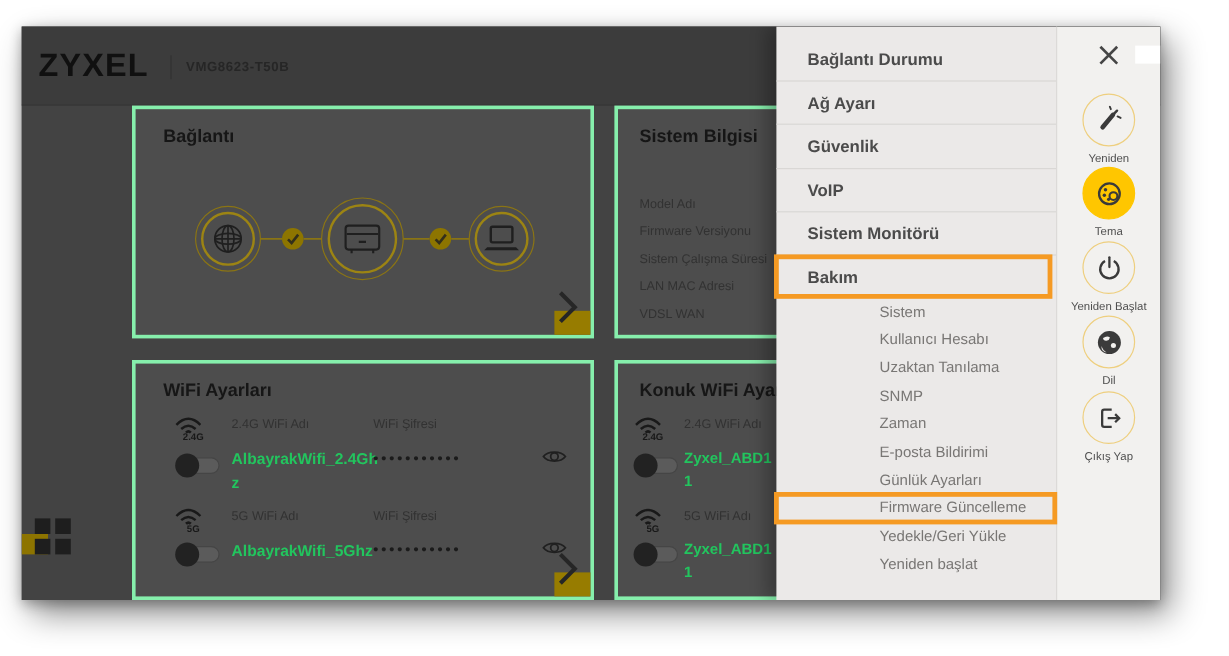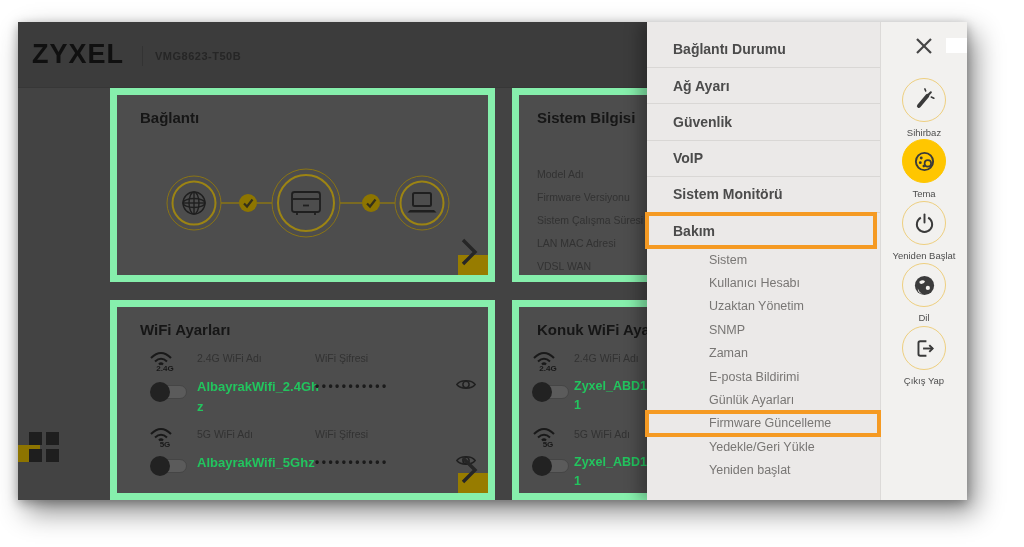--- a/index.html
+++ b/index.html
@@ -9,21 +9,21 @@
     position:absolute; left:18px; top:22px; width:949px; height:478px;
     background:#434343; overflow:hidden;
     box-shadow: 8px 12px 26px rgba(0,0,0,.45), 0 3px 10px rgba(0,0,0,.30);
   }
   
   .dash { position:absolute; inset:0; z-index:1; }
   .dash-header { position:absolute; left:0; top:0; width:100%; height:66px; background:#3c3c3c; border-bottom:1px solid #373737; }
   .logo { position:absolute; left:14px; top:17px; font-size:27px; font-weight:bold; letter-spacing:1px; color:#101010; }
   .logo-sep { position:absolute; left:124px; top:24px; width:1px; height:20px; background:#333; }
   .model { position:absolute; left:137px; top:28px; font-size:11px; font-weight:bold; letter-spacing:.5px; color:#262626; }
-  .card { position:absolute; background:#4d4d4d; border:7px solid #86efac; }
+  .card { position:absolute; background:#4d4d4d; border:3px solid #86efac; }
   .card-title { position:absolute; left:23px; top:14px; font-size:15px; font-weight:bold; color:#161616; }
   .sys-labels { position:absolute; left:18px; top:68px; }
   .sys-labels div { font-size:10.5px; color:#323232; height:23px; line-height:23px; }
   .lbl { position:absolute; font-size:10.5px; color:#323232; }
   .val { position:absolute; font-size:13px; font-weight:bold; color:#22c55e; word-break:break-all; line-height:1.55; }
   .dots { position:absolute; font-size:12px; font-weight:bold; color:#1b1b1b; letter-spacing:2.5px; }
   .toggle { position:absolute; width:36px; height:14px; background:#5b5b5b; border:1px solid #454545; border-radius:8px; }
   .knob { position:absolute; left:-2px; top:-4px; width:20px; height:20px; background:#222; border-radius:50%; }
   .wifiband { position:absolute; width:34px; text-align:center; }
   .wifiband .bandtxt { font-size:8px; font-weight:bold; color:#181818; margin-top:-2px; }
@@ -38,21 +38,21 @@
   
   .menu-panel {
     position:absolute; left:629px; top:0; width:233px; height:478px; z-index:5;
     background:#ebe9e8; box-shadow:-8px 0 14px rgba(0,0,0,.28);
   }
   .menu-list { position:absolute; left:0; top:9px; width:100%; }
   .menu-item { height:36.2px; display:flex; align-items:center; padding-left:26px;
     font-size:14px; font-weight:bold; color:#4b4b4b; cursor:pointer; }
   .menu-item + .menu-item { border-top:1px solid #d9d7d5;text-align:center; }
   .submenu { position:absolute; left:0; top:226px; width:100%; }
-  .submenu-item { height:23.4px; display:flex; align-items:center; padding-left:62px;
+  .submenu-item { height:23.4px; display:flex; align-items:center; padding-left:86px;
     font-size:12.5px; color:#787674; cursor:pointer; }
   
   .annot { position:absolute; border:4px solid #F59A23; z-index:7; pointer-events:none; }
   .annot-bakim { left:627px; top:190px; width:232px; height:37px; }
   .annot-fw { left:627px; top:388px; width:236px; height:27px; }
   
   .side { position:absolute; left:862px; top:0; width:87px; height:478px; z-index:6;
     background:#f2f1ef; border-left:1px solid #dcdad8; }
   .close-btn { position:absolute; left:0; right:0; top:14px; height:22px; display:flex; justify-content:center; cursor:pointer; }
   .white-strip { position:absolute; right:0; top:16px; width:21px; height:15px; background:#ffffff; }
@@ -241,21 +241,21 @@
         <div class="menu-item">Bağlantı Durumu</div>
         <div class="menu-item">Ağ Ayarı</div>
         <div class="menu-item">Güvenlik</div>
         <div class="menu-item">VoIP</div>
         <div class="menu-item">Sistem Monitörü</div>
         <div class="menu-item">Bakım</div>
       </div>
       <div class="submenu">
         <div class="submenu-item">Sistem</div>
         <div class="submenu-item">Kullanıcı Hesabı</div>
-        <div class="submenu-item">Uzaktan Yönetim</div>
+        <div class="submenu-item">Uzaktan Tanılama</div>
         <div class="submenu-item">SNMP</div>
         <div class="submenu-item">Zaman</div>
         <div class="submenu-item">E-posta Bildirimi</div>
         <div class="submenu-item">Günlük Ayarları</div>
         <div class="submenu-item">Firmware Güncelleme</div>
         <div class="submenu-item">Yedekle/Geri Yükle</div>
         <div class="submenu-item">Yeniden başlat</div>
       </div>
     </div>
 
@@ -273,21 +273,21 @@
 
       <div class="action" style="top:56px;">
         <div class="circ">
           <svg width="24" height="24" viewBox="0 0 28 28">
             <line x1="8" y1="21" x2="18" y2="9" stroke="#3a3a3a" stroke-width="4.5" stroke-linecap="round"></line>
             <line x1="18" y1="9" x2="22" y2="5" stroke="#3a3a3a" stroke-width="2.4" stroke-linecap="round"></line>
             <line x1="22.5" y1="10.5" x2="25.5" y2="12" stroke="#3a3a3a" stroke-width="1.8" stroke-linecap="round"></line>
             <line x1="16" y1="3.5" x2="15" y2="1" stroke="#3a3a3a" stroke-width="1.8" stroke-linecap="round"></line>
           </svg>
         </div>
-        <div class="albl">Sihirbaz</div>
+        <div class="albl">Yeniden</div>
       </div>
 
       <div class="action" style="top:117px;">
         <div class="circ active">
           <svg width="23" height="23" viewBox="0 0 24 24">
             <circle cx="12" cy="12" r="9" fill="none" stroke="#3a3a3a" stroke-width="2"></circle>
             <circle cx="15.5" cy="14" r="3.4" fill="#FFC600" stroke="#3a3a3a" stroke-width="1.8"></circle>
             <circle cx="8.6" cy="8.4" r="1.5" fill="#3a3a3a"></circle>
             <circle cx="7.6" cy="13.2" r="1.5" fill="#3a3a3a"></circle>
             <circle cx="11.3" cy="16.8" r="1.4" fill="#3a3a3a"></circle>

